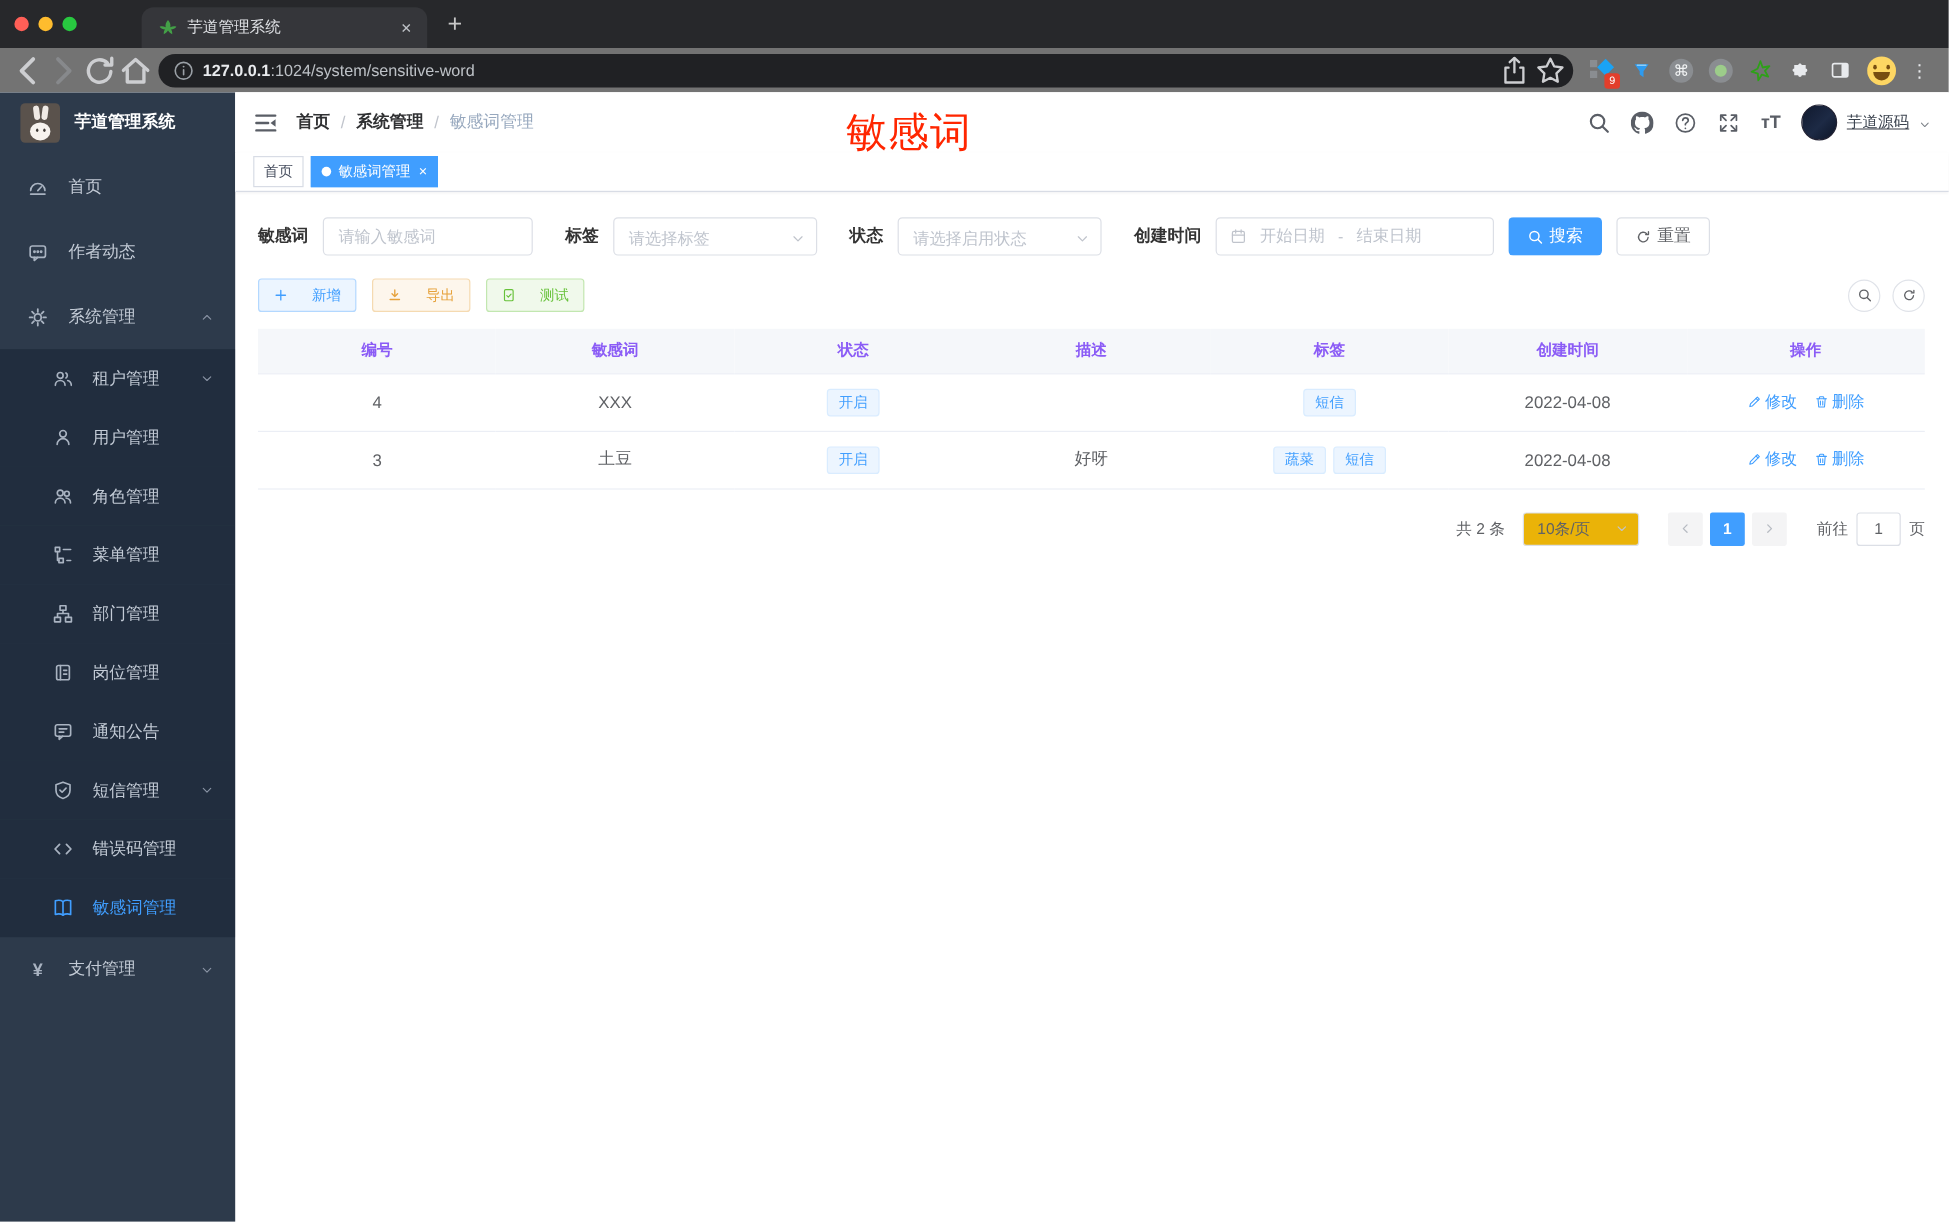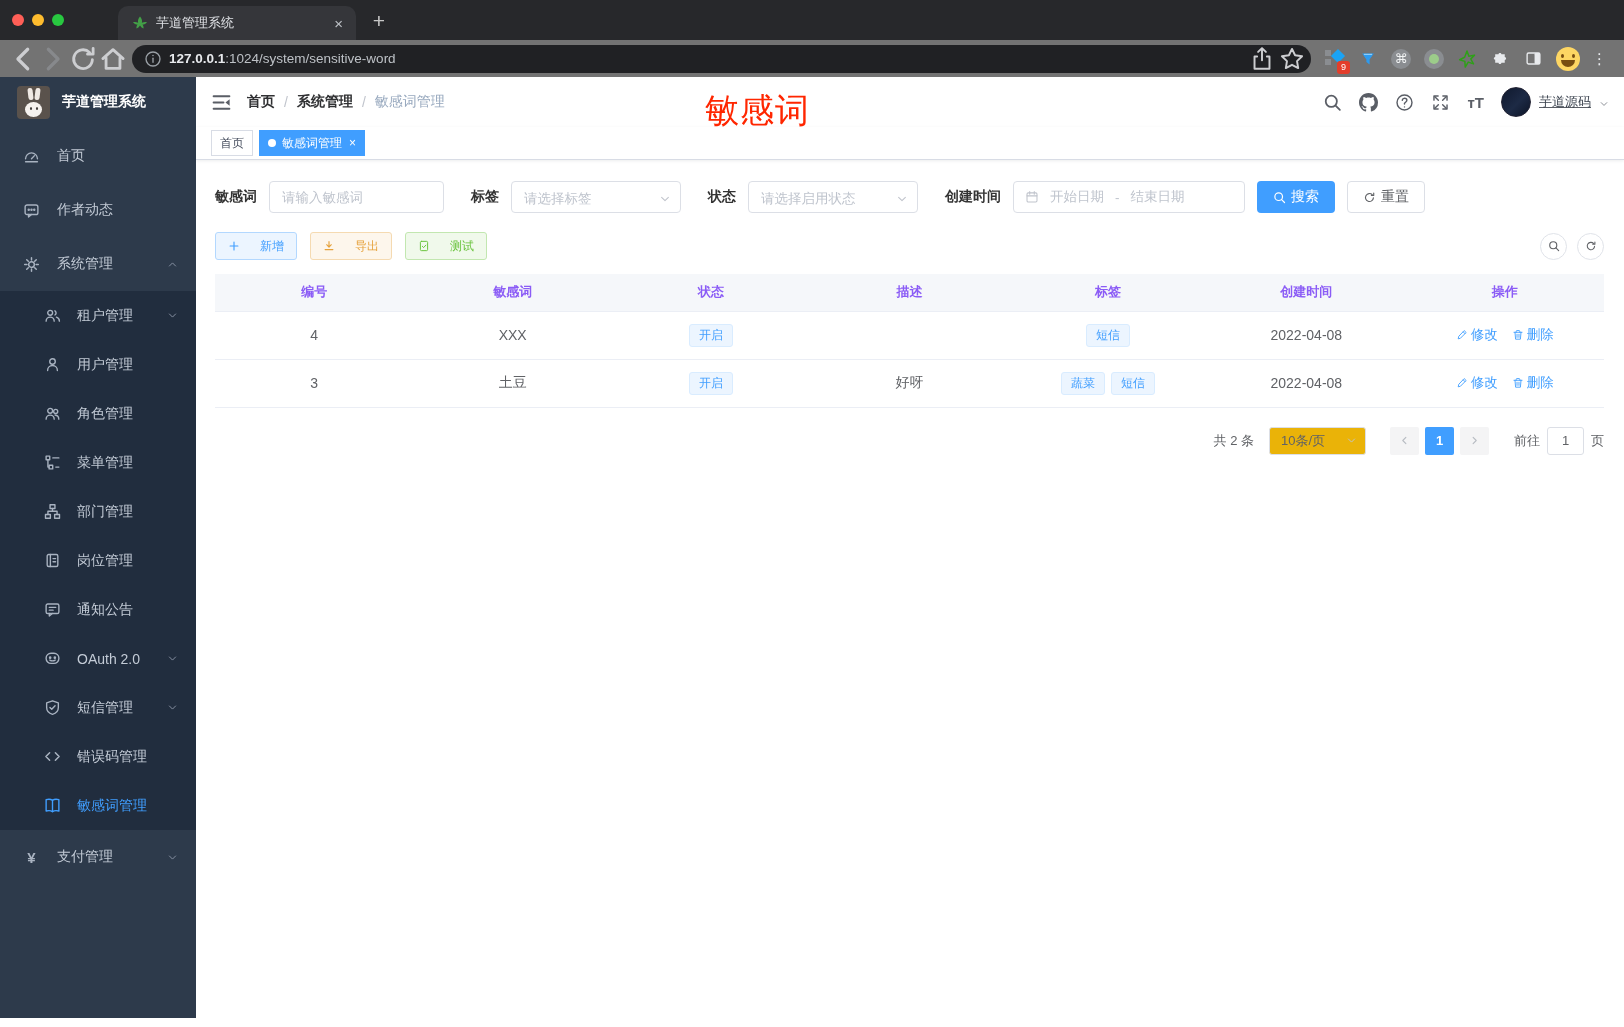--- a/index.html
+++ b/index.html
@@ -382,36 +382,20 @@
         </div>
         <div class="menu-item l2">
           <span class="mi-icon">
             <svg viewBox="0 0 16 16" width="100%" height="100%" fill="none" stroke="currentColor" stroke-width="1.3" stroke-linecap="round" stroke-linejoin="round">
               <rect x="2" y="2.8" width="12" height="9" rx="1.5"></rect>
               <path d="M5 11.8v2.4l2.8-2.4"></path>
               <path d="M5 6h6M5 8.6h3.6"></path>
             </svg>
           </span>
           <span>通知公告</span>
-        </div>
-        <div class="menu-item l2">
-          <span class="mi-icon">
-            <svg viewBox="0 0 16 16" width="100%" height="100%" fill="none" stroke="currentColor" stroke-width="1.3" stroke-linecap="round" stroke-linejoin="round">
-              <rect x="2" y="3" width="12" height="9.6" rx="4.6"></rect>
-              <circle cx="5.8" cy="7.2" r=".6" fill="currentColor"></circle>
-              <circle cx="10.2" cy="7.2" r=".6" fill="currentColor"></circle>
-              <path d="M5.5 9.5c1.6 1 3.4 1 5 0"></path>
-            </svg>
-          </span>
-          <span>OAuth 2.0</span>
-          <span class="mi-arrow">
-            <svg viewBox="0 0 16 16" width="100%" height="100%" fill="none" stroke="currentColor" stroke-width="1.4" stroke-linecap="round" stroke-linejoin="round">
-              <path d="M3.5 5.8L8 10.3l4.5-4.5"></path>
-            </svg>
-          </span>
         </div>
         <div class="menu-item l2">
           <span class="mi-icon">
             <svg viewBox="0 0 16 16" width="100%" height="100%" fill="none" stroke="currentColor" stroke-width="1.3" stroke-linecap="round" stroke-linejoin="round">
               <path d="M8 1.7l5.5 2v4.4c0 3.2-2.2 5.5-5.5 6.4-3.3-.9-5.5-3.2-5.5-6.4V3.7z"></path>
               <path d="M5.6 7.9l1.7 1.7 3.1-3.2"></path>
             </svg>
           </span>
           <span>短信管理</span>
           <span class="mi-arrow">

